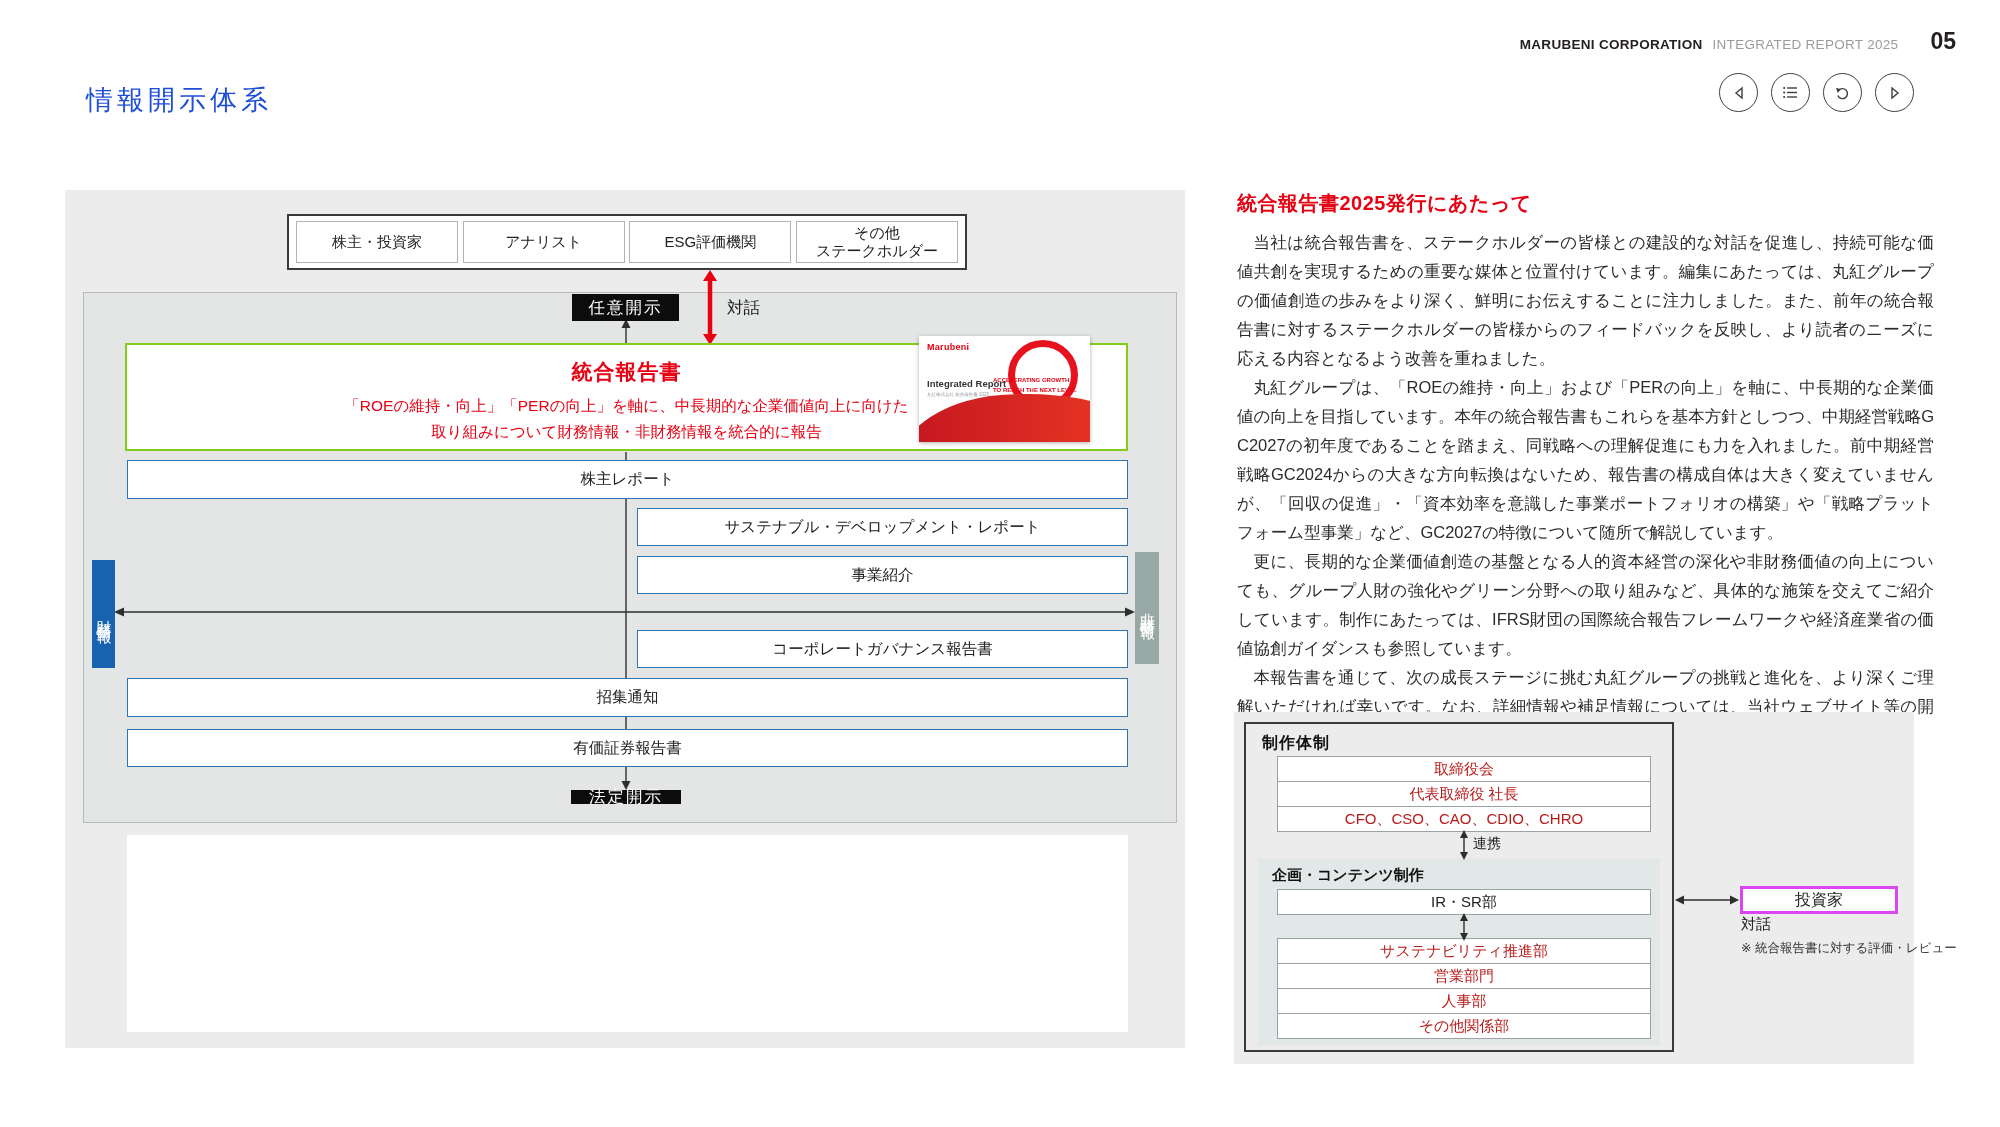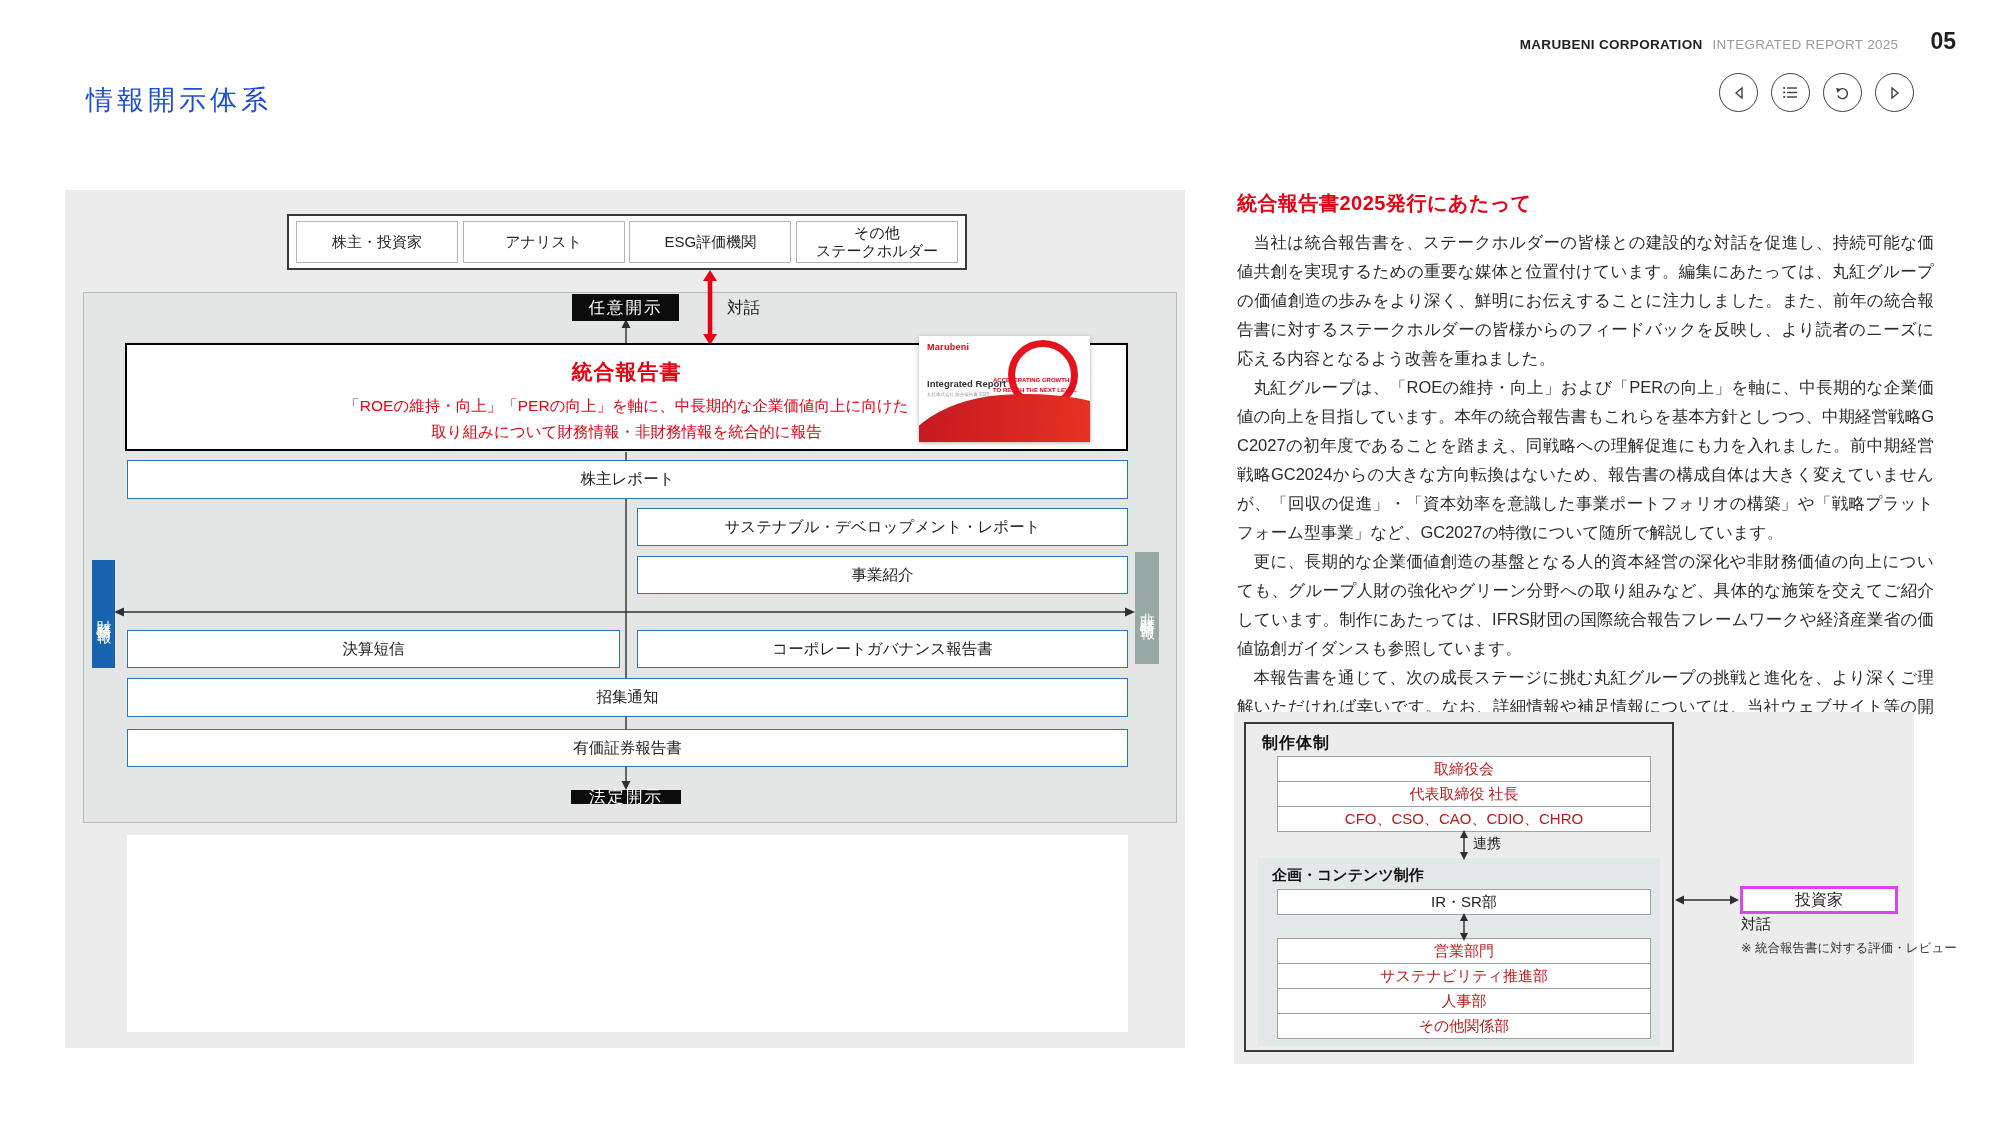--- a/index.html
+++ b/index.html
@@ -32,21 +32,21 @@
   #strip { left:287px; top:214px; width:680px; height:56px; background:#ffffff; border:2px solid #3a3a3a;
     display:flex; align-items:center; justify-content:space-between; padding:0 7px; box-sizing:border-box; z-index:3; }
   .stk-box { width:160px; height:40px; border:1px solid #b3b3b3; background:#fff; font-size:15px; color:#222;
     display:flex; align-items:center; justify-content:center; text-align:center; line-height:1.2; }
 
   .black-lbl { background:#0c0c0c; color:#fff; font-size:16.5px; letter-spacing:2px; z-index:3; }
   #lbl-voluntary { left:572px; top:294px; width:107px; height:27px; }
   #lbl-statutory { left:571px; top:790px; width:110px; height:14px; }
   #lbl-dialogue  { left:727px; top:297px; font-size:16.5px; color:#1c1c1c; z-index:3; }
 
-  #red-box { left:125px; top:343px; width:1003px; height:108px; background:#fff; border:2px solid #000000;
+  #red-box { left:125px; top:343px; width:1003px; height:108px; background:#fff; border:2px solid #84cc16;
     box-sizing:border-box; z-index:3; text-align:center; }
   #red-box-title { margin-top:13px; font-size:21px; font-weight:bold; color:#e60012; letter-spacing:1px; }
   .red-desc { font-size:15.5px; color:#e60012; line-height:26px; }
   #red-desc-wrap { margin-top:7px; }
 
   
   #cover { left:919px; top:336px; width:171px; height:106px; background:#fff; z-index:4;
     box-shadow:0 1px 4px rgba(0,0,0,.3); overflow:hidden; }
   #cover-logo { left:8px; top:6px; font-size:9px; font-weight:bold; color:#e60012; letter-spacing:.3px; }
   #cover-ring { right:12px; top:4px; width:56px; height:56px; border:7px solid #e6131f; border-radius:50%; }
@@ -311,21 +311,20 @@
     <div class="abs pre" id="cover-tagline">ACCELERATING GROWTH
 TO REACH THE NEXT LEVEL</div>
     <div class="abs" id="cover-title">Integrated Report</div>
     <div class="abs" id="cover-sub">丸紅株式会社 統合報告書 2025</div>
     <div id="cover-wave"></div>
   </div>
 
   <div class="rbox" id="r-shareholder">株主レポート</div>
   <div class="rbox" id="r-sdr">サステナブル・デベロップメント・レポート</div>
   <div class="rbox" id="r-biz">事業紹介</div>
-  <div class="rbox" id="r-kessan">決算短信</div>
   <div class="rbox" id="r-gov">コーポレートガバナンス報告書</div>
   <div class="rbox" id="r-shoshu">招集通知</div>
   <div class="rbox" id="r-yuka">有価証券報告書</div>
 
   <div class="abs side-lbl" id="lbl-fin">財務情報</div>
   <div class="abs side-lbl" id="lbl-nonfin">非財務情報</div>
 
   <div class="abs flexc black-lbl" id="lbl-statutory">法定開示</div>
 
   <div class="abs" id="web-box"></div>
@@ -406,22 +405,22 @@
     <div>取締役会</div>
     <div>代表取締役 社長</div>
     <div>CFO、CSO、CAO、CDIO、CHRO</div>
   </div>
   <div class="abs" id="lbl-renkei">連携</div>
 
   <div class="abs" id="prod-sub"></div>
   <div class="abs" id="prod-sub-title">企画・コンテンツ制作</div>
   <div class="abs flexc" id="irsr-box">IR・SR部</div>
   <div class="stack" id="dept-stack">
+    <div>サステナビリティ推進部</div>
     <div>営業部門</div>
-    <div>サステナビリティ推進部</div>
     <div>人事部</div>
     <div>その他関係部</div>
   </div>
 
   <div class="abs flexc" id="investor-box">投資家</div>
   <div class="abs" id="lbl-taiwa">対話</div>
   <div class="abs" id="prod-note">※ 統合報告書に対する評価・レビュー</div>
 
 </div>
 

